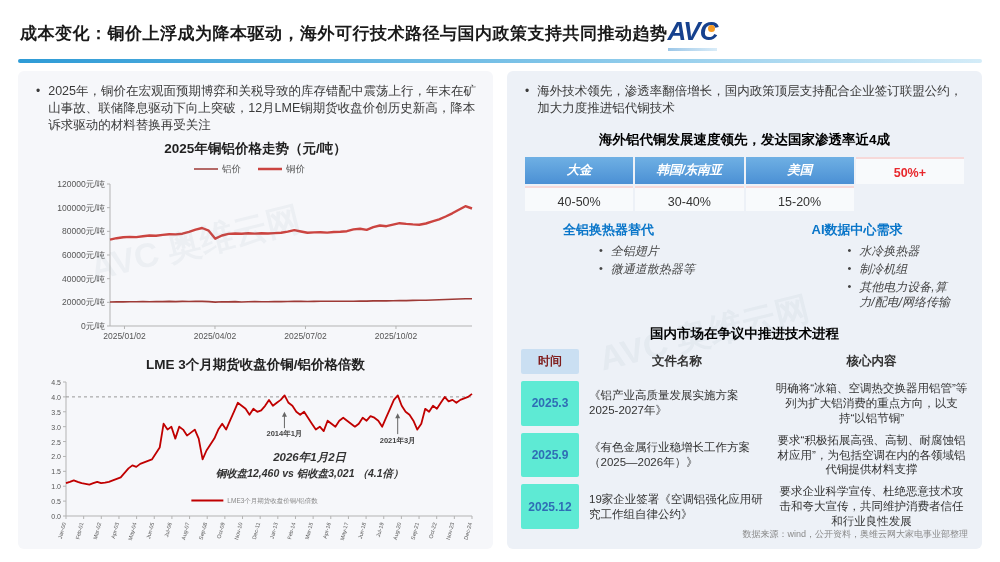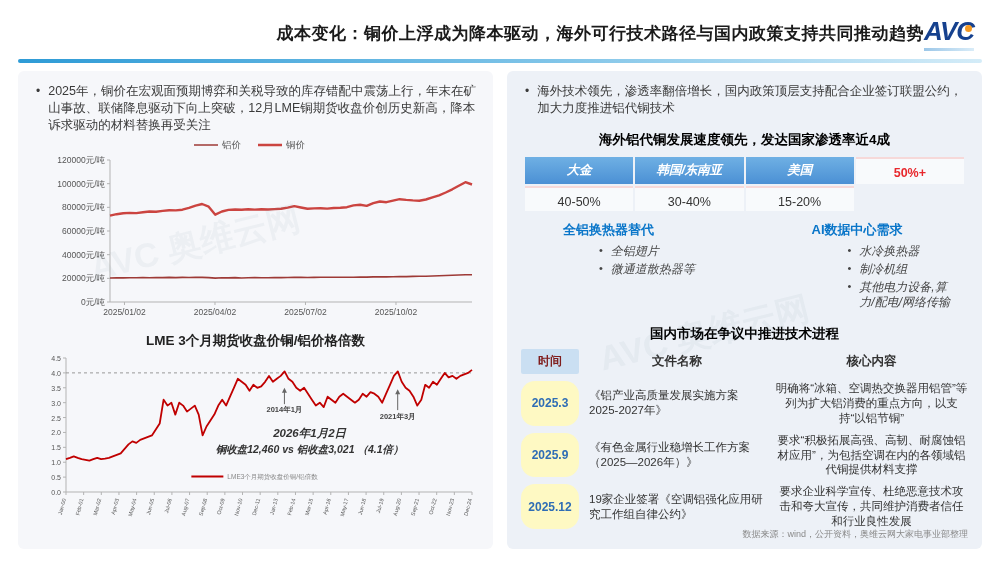--- a/index.html
+++ b/index.html
@@ -1,18 +1,18 @@
 <!DOCTYPE html>
 <html><head>
 <meta charset="utf-8">
 <style>
   * { margin:0; padding:0; box-sizing:border-box; }
   html,body { width:1000px; height:562px; background:#ffffff; overflow:hidden;
     font-family:"Liberation Sans","DejaVu Sans",sans-serif; color:#333; }
-  .header { padding:16px 20px 8px 20px; display:flex; justify-content:flex-end; align-items:center; }
+  .header { padding:16px 20px 8px 20px; display:flex; justify-content:flex-start; align-items:center; }
   .page-title { font-size:17px; font-weight:bold; color:#1a1a1a; letter-spacing:.5px; }
   .logo { position:relative; margin-right:6px; text-align:center; }
   .logo-text { font-size:26px; font-weight:bold; color:#16418e; font-style:italic; letter-spacing:-1px; }
   .logo-dot { position:absolute; right:2px; top:9px; width:7px; height:7px; border-radius:50%; background:#f59a23; }
   .logo-bar { height:3px; background:linear-gradient(90deg,#9cc7e8,#d9ecf8); margin-top:1px; }
   .header-rule { height:4px; margin:0 18px; background:linear-gradient(90deg,#2e9bd6,#7fc4e8 55%,#d4ecf8); border-radius:2px; }
   .columns { display:flex; gap:14px; padding:8px 18px 0 18px; }
   .panel { flex:1; border-radius:6px; padding:10px 12px; height:478px; position:relative; overflow:hidden; }
   .panel-left { background:#f6f7fa; }
   .panel-right { background:#edf1f7; }
@@ -30,22 +30,22 @@
   .two-col { display:flex; margin:10px 10px 0 10px; }
   .two-col .col { flex:1; }
   .sec-title { color:#0a76c9; font-weight:bold; font-size:13px; margin-bottom:5px; }
   .sec-list { list-style:none; font-size:12px; font-style:italic; color:#444; }
   .sec-list li { display:flex; gap:8px; margin:3px 0; line-height:1.25; }
   .sec-list li::before { content:"•"; font-style:normal; font-size:11px; }
   .t2 { display:grid; grid-template-columns:58px 176px 1fr; column-gap:10px; row-gap:7px; margin:0 2px; align-items:stretch; }
   .t2 .th-time { background:#cadff2; color:#7f1d1d; font-weight:bold; font-size:12px; text-align:center;
     padding:4px 0; border-radius:2px; }
   .t2 .th { font-weight:bold; font-size:12.5px; color:#333; text-align:center; padding-top:4px; }
-  .t2 .time { background:#fef9c3; color:#2f6db5; font-weight:bold; font-size:12px; display:flex;
-    align-items:center; justify-content:center; text-align:center; border-radius:14px; padding:2px; }
+  .t2 .time { background:#5eead4; color:#2f6db5; font-weight:bold; font-size:12px; display:flex;
+    align-items:center; justify-content:center; text-align:center; border-radius:2px; padding:2px; }
   .t2 .name { font-size:11.5px; text-align:left; display:flex; align-items:center; justify-content:center; line-height:1.3; }
   .t2 .content { font-size:11.5px; text-align:center; display:flex; align-items:center; justify-content:center; line-height:1.3; }
   .source { position:absolute; right:14px; bottom:8px; font-size:9px; color:#8a8a8a; }
   .watermark { position:absolute; font-size:34px; font-weight:bold; color:rgba(120,140,160,0.07);
     transform:rotate(-14deg); pointer-events:none; white-space:nowrap; }
 </style>
 </head>
 <body>
 
 <div class="header">
@@ -59,20 +59,21 @@
 <div class="header-rule"></div>
 
 <div class="columns">
 
   <div class="panel panel-left">
     <div class="watermark" style="top:150px; left:70px;">AVC 奥维云网</div>
     <div class="bullet-row">
       <span class="bullet-dot">•</span>
       <span>2025年，铜价在宏观面预期博弈和关税导致的库存错配中震荡上行，年末在矿山事故、联储降息驱动下向上突破，12月LME铜期货收盘价创历史新高，降本诉求驱动的材料替换再受关注</span>
     </div>
+    <div class="chart-title">2025年铜铝价格走势（元/吨）</div>
     <div class="chart-wrap">
       <svg width="452" height="192">
           <line x1="80" y1="168" x2="442" y2="168" stroke="#b3b3b3" stroke-width="1"></line>
           <line x1="80" y1="26" x2="80" y2="168" stroke="#b3b3b3" stroke-width="1"></line>
           <line x1="77" y1="168" x2="80" y2="168" stroke="#b3b3b3"></line>
           <text x="75" y="171" text-anchor="end" font-size="8.5" fill="#555">0元/吨</text>
           <line x1="77" y1="144.33333333333334" x2="80" y2="144.33333333333334" stroke="#b3b3b3"></line>
           <text x="75" y="147.33333333333334" text-anchor="end" font-size="8.5" fill="#555">20000元/吨</text>
           <line x1="77" y1="120.66666666666667" x2="80" y2="120.66666666666667" stroke="#b3b3b3"></line>
           <text x="75" y="123.66666666666667" text-anchor="end" font-size="8.5" fill="#555">40000元/吨</text>

